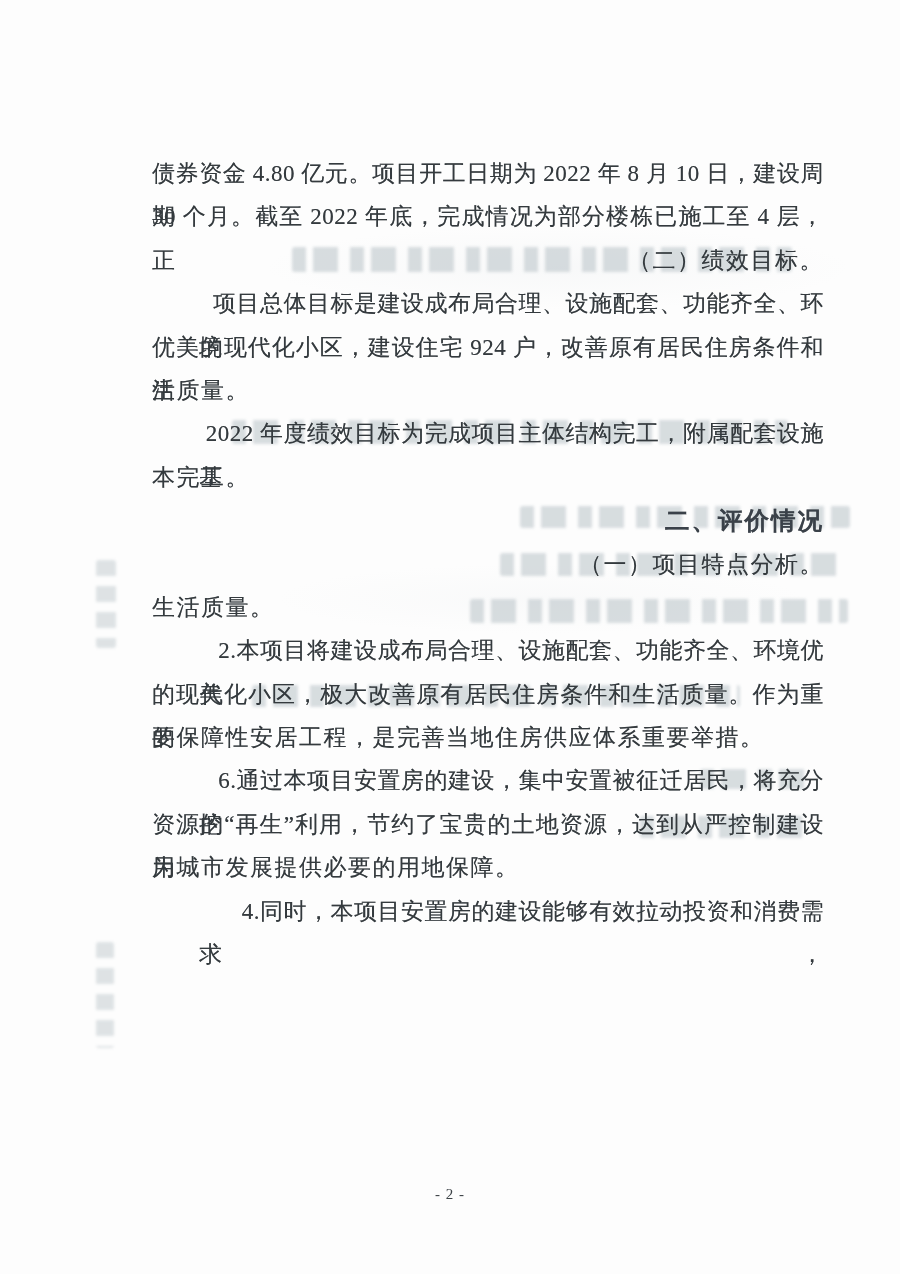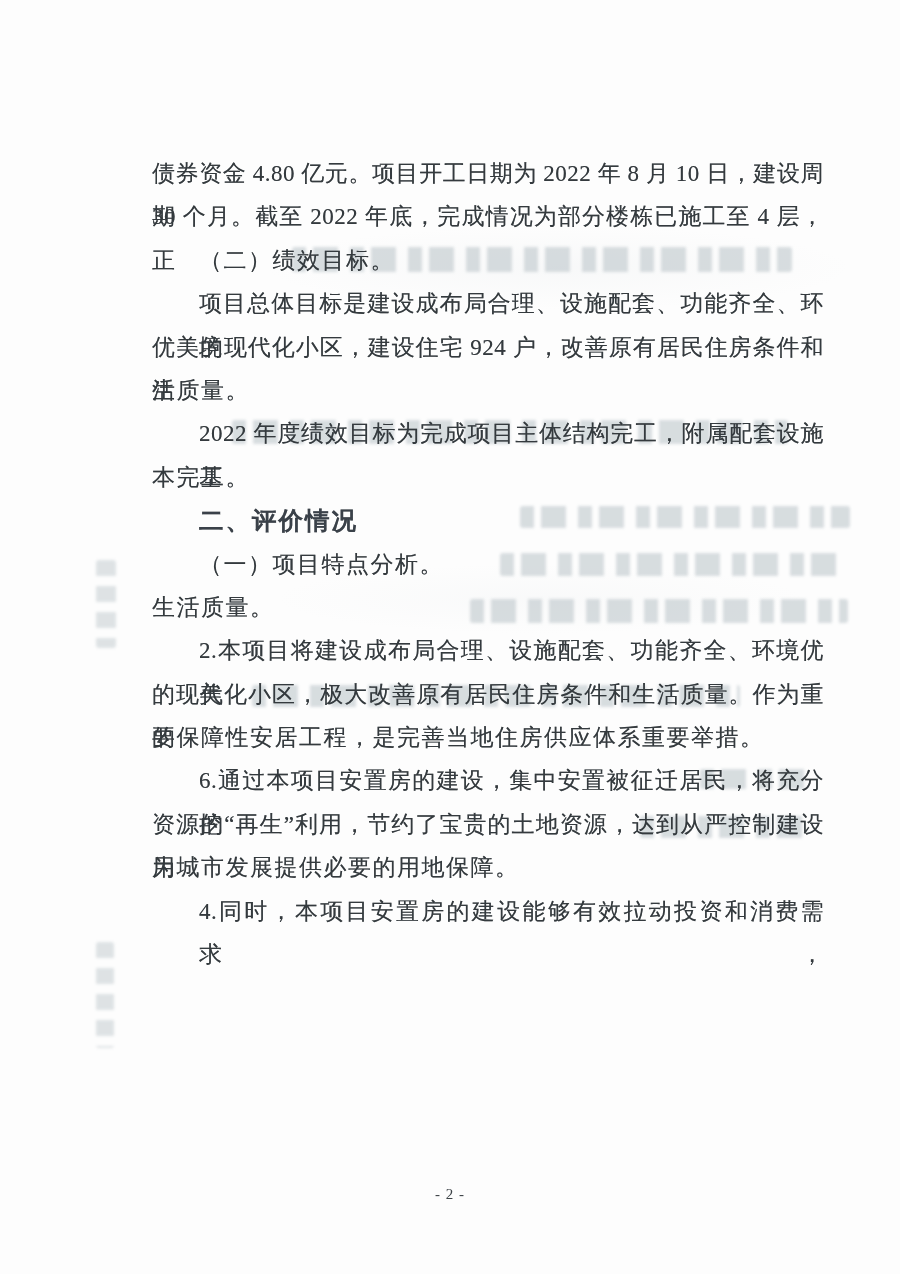--- a/index.html
+++ b/index.html
@@ -35,21 +35,21 @@
     color:var(--ink);
     
     text-shadow:0 0 0.4px rgba(52,58,62,0.55);
   }
   .line.justify{
     white-space:normal;
     text-align:justify;
     text-align-last:justify;
     letter-spacing:0.5px;
   }
-  .line.indent{padding-left:47px;}
+  .line.indent{padding-left:47px;text-align:right;}
   .line.indent.justify{padding-left:47px;}
   .line.heading{
     font-family:"Liberation Sans","DejaVu Sans",sans-serif;
     font-weight:700;
     font-size:24.5px;
     color:var(--heading-ink);
     letter-spacing:2px;
   }
   .footer{
     position:absolute;left:0;top:1186px;width:900px;

